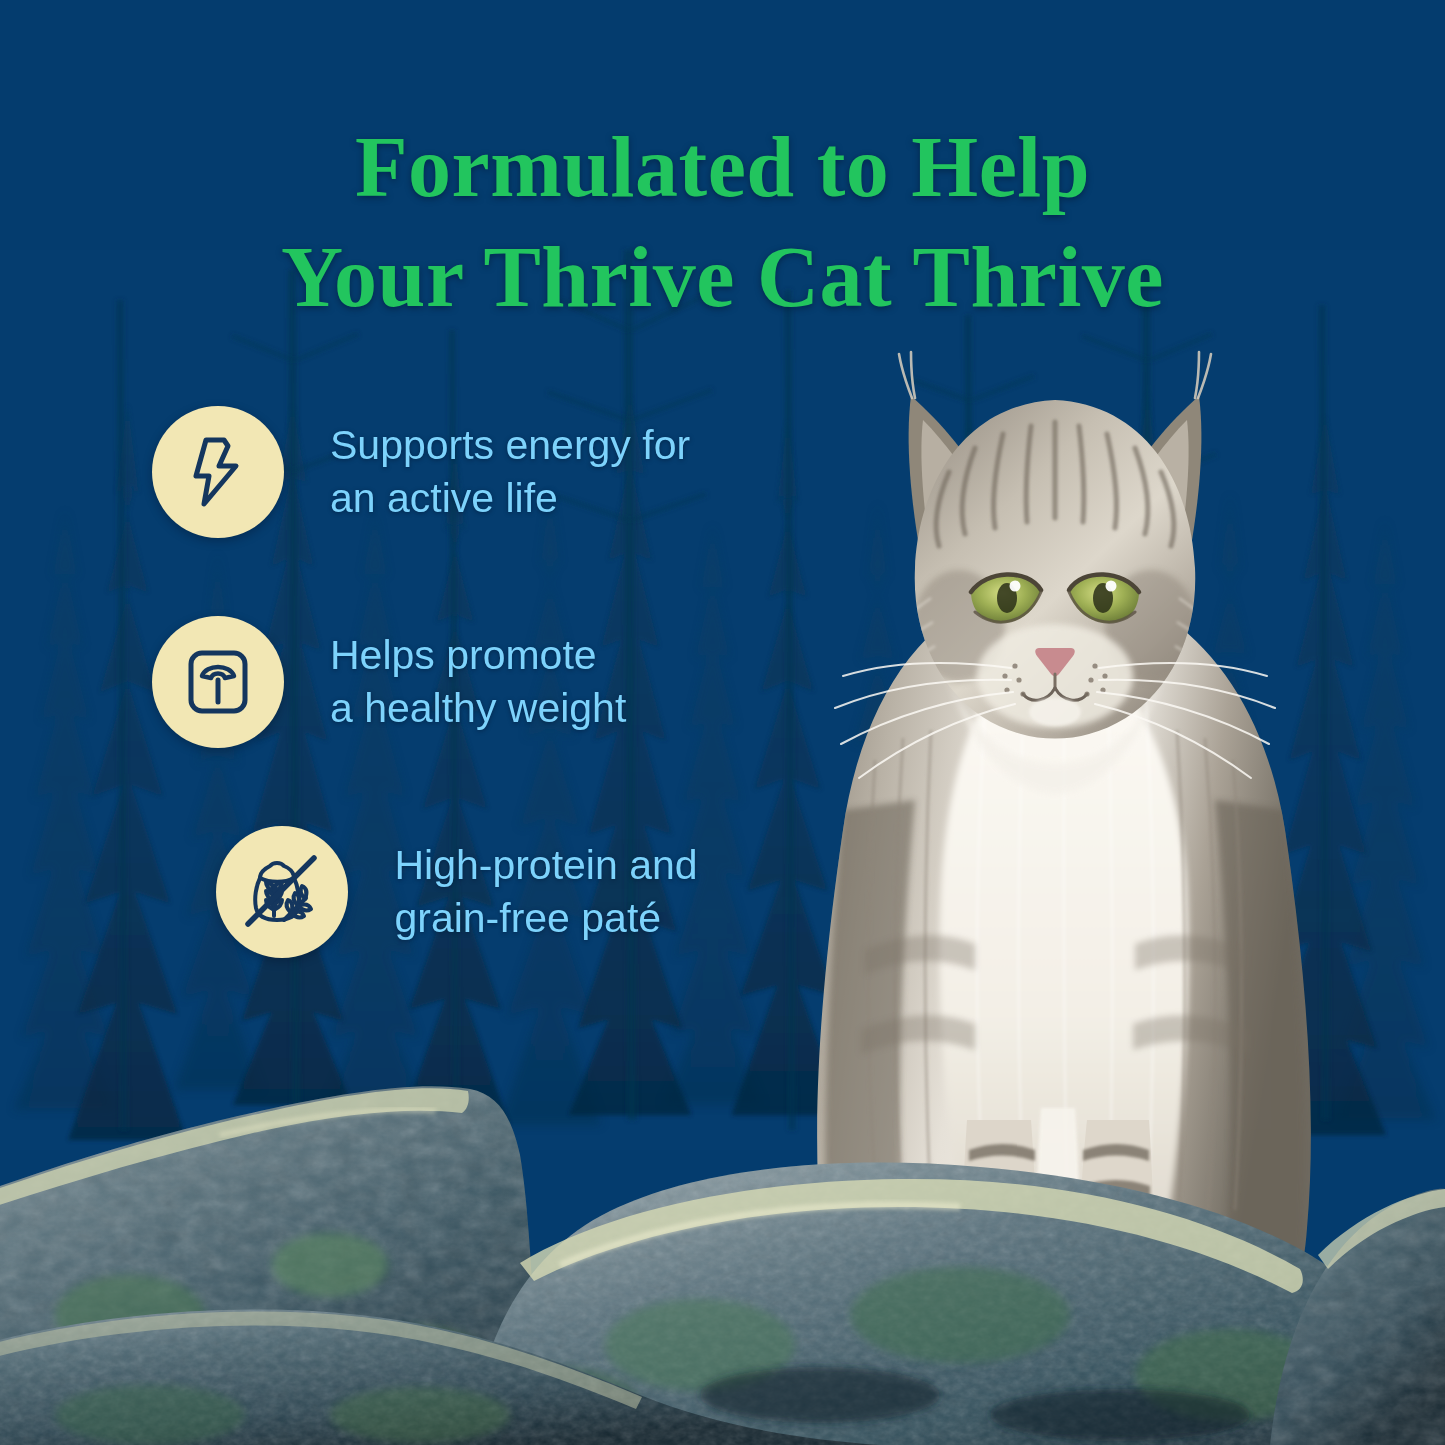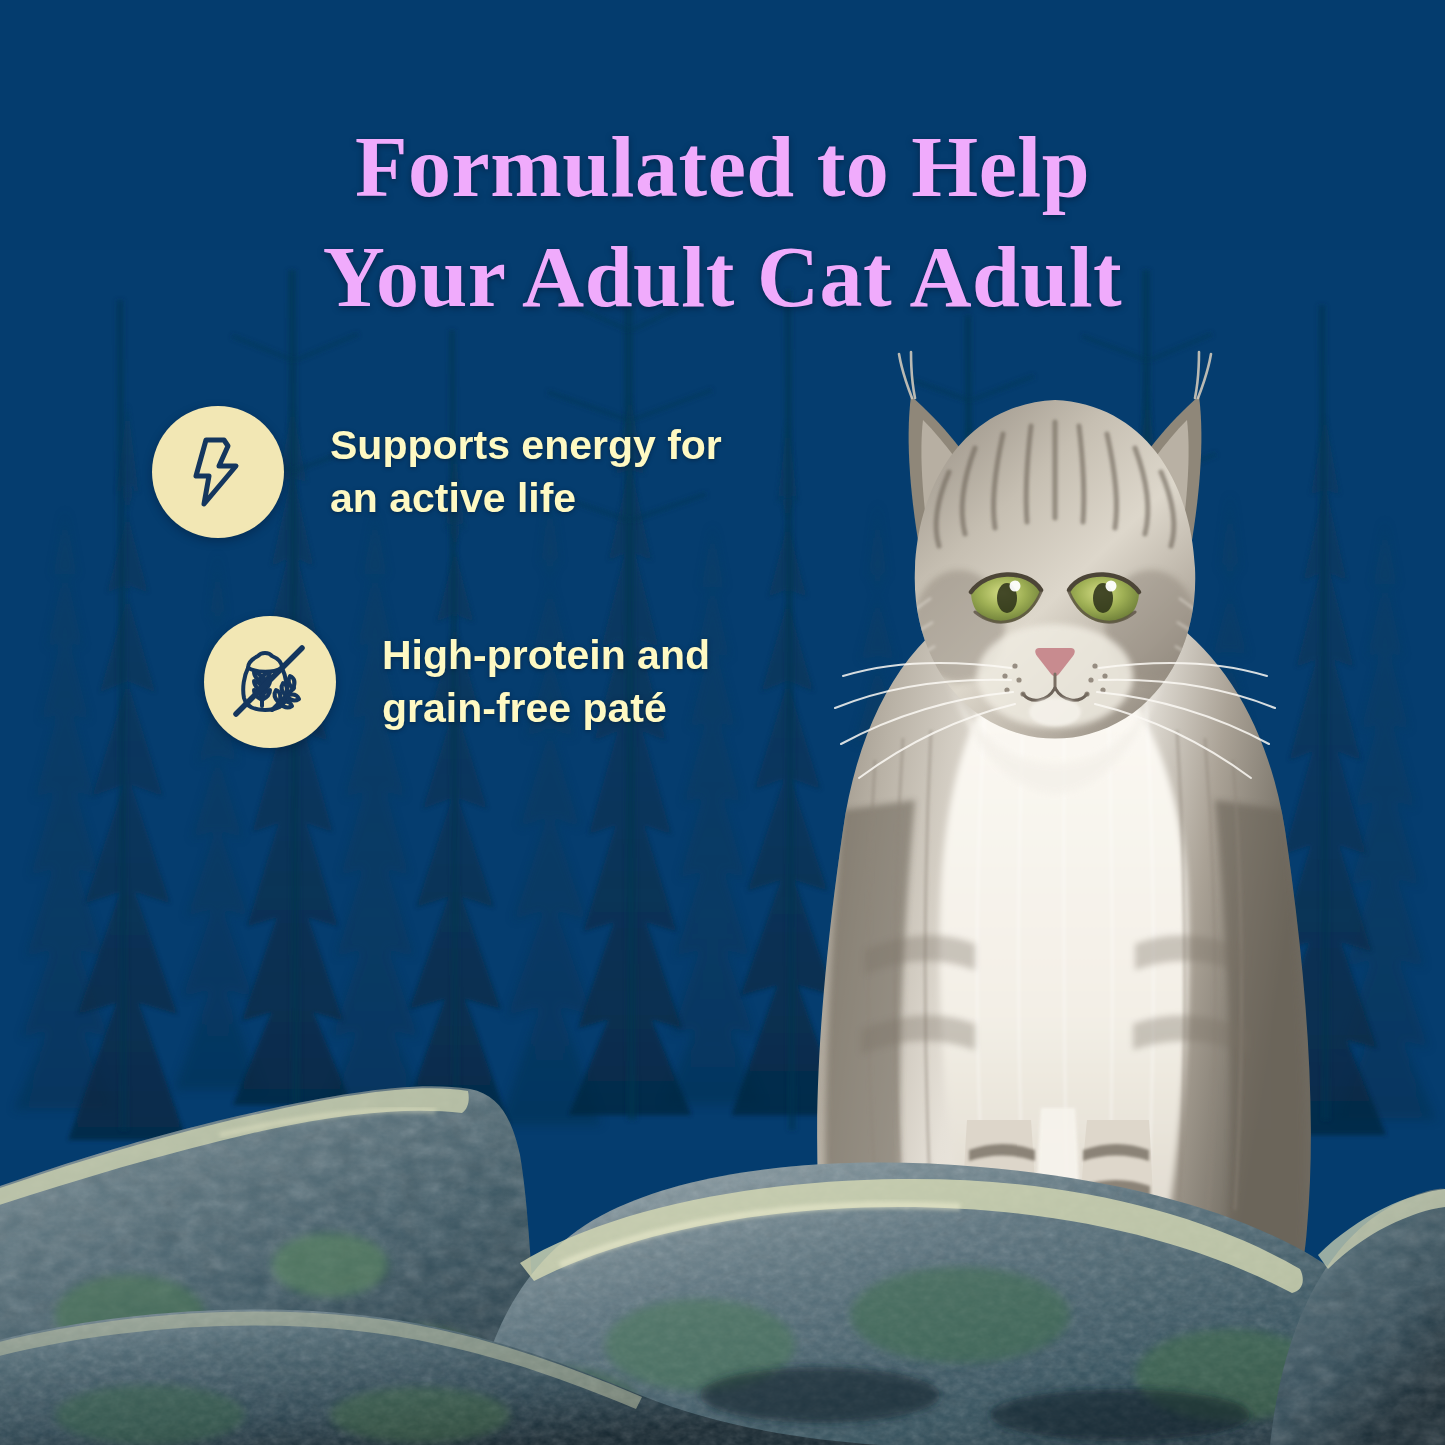--- a/index.html
+++ b/index.html
@@ -41,21 +41,21 @@
     width:640px; height:1060px;
     pointer-events:none;
   }
 
   
   .headline {
     position:absolute;
     left:0; top:112px;
     width:1445px;
     text-align:center;
-    color:#f0abfc;
+    color:#22c55e;
     font-family:"Liberation Serif", "DejaVu Serif", serif;
     font-weight:bold;
     font-size:86px;
     line-height:1.28;
     letter-spacing:0.5px;
     text-shadow:0 2px 6px rgba(0,20,45,0.55);
     z-index:40;
   }
   .headline .l2 { display:block; }
 
@@ -81,25 +81,25 @@
     background:#f2e7b4;
     display:flex;
     align-items:center;
     justify-content:center;
     box-shadow:0 3px 10px rgba(0,15,35,0.35);
   }
   .badge svg { display:block; }
 
   .feature-text {
     margin-left:46px;
-    color:#fef9c3;
+    color:#7dd3fc;
     font-size:41px;
     line-height:1.30;
     font-family:"Liberation Sans", sans-serif;
-    font-weight:700;
+    font-weight:400;
     text-shadow:0 1px 4px rgba(0,20,45,0.55);
     white-space:pre-line;
   }
 </style>
 </head>
 <body>
 
 <div id="stage">
 
   <svg id="forest" viewBox="0 0 1445 1445" preserveAspectRatio="none">
@@ -569,35 +569,46 @@
                L 636 394 C 554 360, 464 328, 358 316 C 230 302, 90 316, -20 346 Z" fill="#b9c0a2" opacity="0.55"></path>
       <g opacity="0.45" filter="url(#blur4)">
         <ellipse cx="150" cy="400" rx="95" ry="30" fill="#3e6a4c"></ellipse>
         <ellipse cx="420" cy="400" rx="90" ry="28" fill="#477049"></ellipse>
       </g>
     </g>
   </svg>
 
   <h1 class="headline">
     <span class="l1">Formulated to Help</span>
-    <span class="l2">Your Adult Cat Adult</span>
+    <span class="l2">Your Thrive Cat Thrive</span>
   </h1>
 
   <div class="features">
 
     <div class="feature">
       <div class="badge">
         <svg width="80" height="80" viewBox="0 0 80 80">
           <path d="M46 8 H28 L18 44 H31 L26 72 L58 34 H41 L50 14 Z" fill="none" stroke="#14365e" stroke-width="5" stroke-linejoin="round" stroke-linecap="round"></path>
         </svg>
       </div>
       <div class="feature-text">Supports energy for
 an active life</div>
     </div>
 
+    <div class="feature">
+      <div class="badge">
+        <svg width="80" height="80" viewBox="0 0 80 80">
+          <rect x="13" y="11" width="54" height="58" rx="11" ry="11" fill="none" stroke="#14365e" stroke-width="5"></rect>
+          <path d="M24 34 C 28 22, 52 22, 56 34 L 47 36 C 45 30, 35 30, 33 36 Z" fill="none" stroke="#14365e" stroke-width="4.5" stroke-linejoin="round"></path>
+          <path d="M40 38 L 40 60" stroke="#14365e" stroke-width="5" stroke-linecap="round"></path>
+        </svg>
+      </div>
+      <div class="feature-text">Helps promote
+a healthy weight</div>
+    </div>
 
     <div class="feature">
       <div class="badge">
         <svg width="84" height="84" viewBox="0 0 84 84">
           <g fill="none" stroke="#14365e" stroke-width="4" stroke-linejoin="round" stroke-linecap="round">
 
             <path d="M20 28 C 20 22, 26 18, 30 16 C 33 12, 41 12, 44 16
                      C 49 18, 54 22, 54 28
                      C 58 36, 60 48, 58 58 C 56 66, 48 70, 37 70
                      C 26 70, 18 66, 16 58 C 14 48, 16 36, 20 28 Z"></path>

